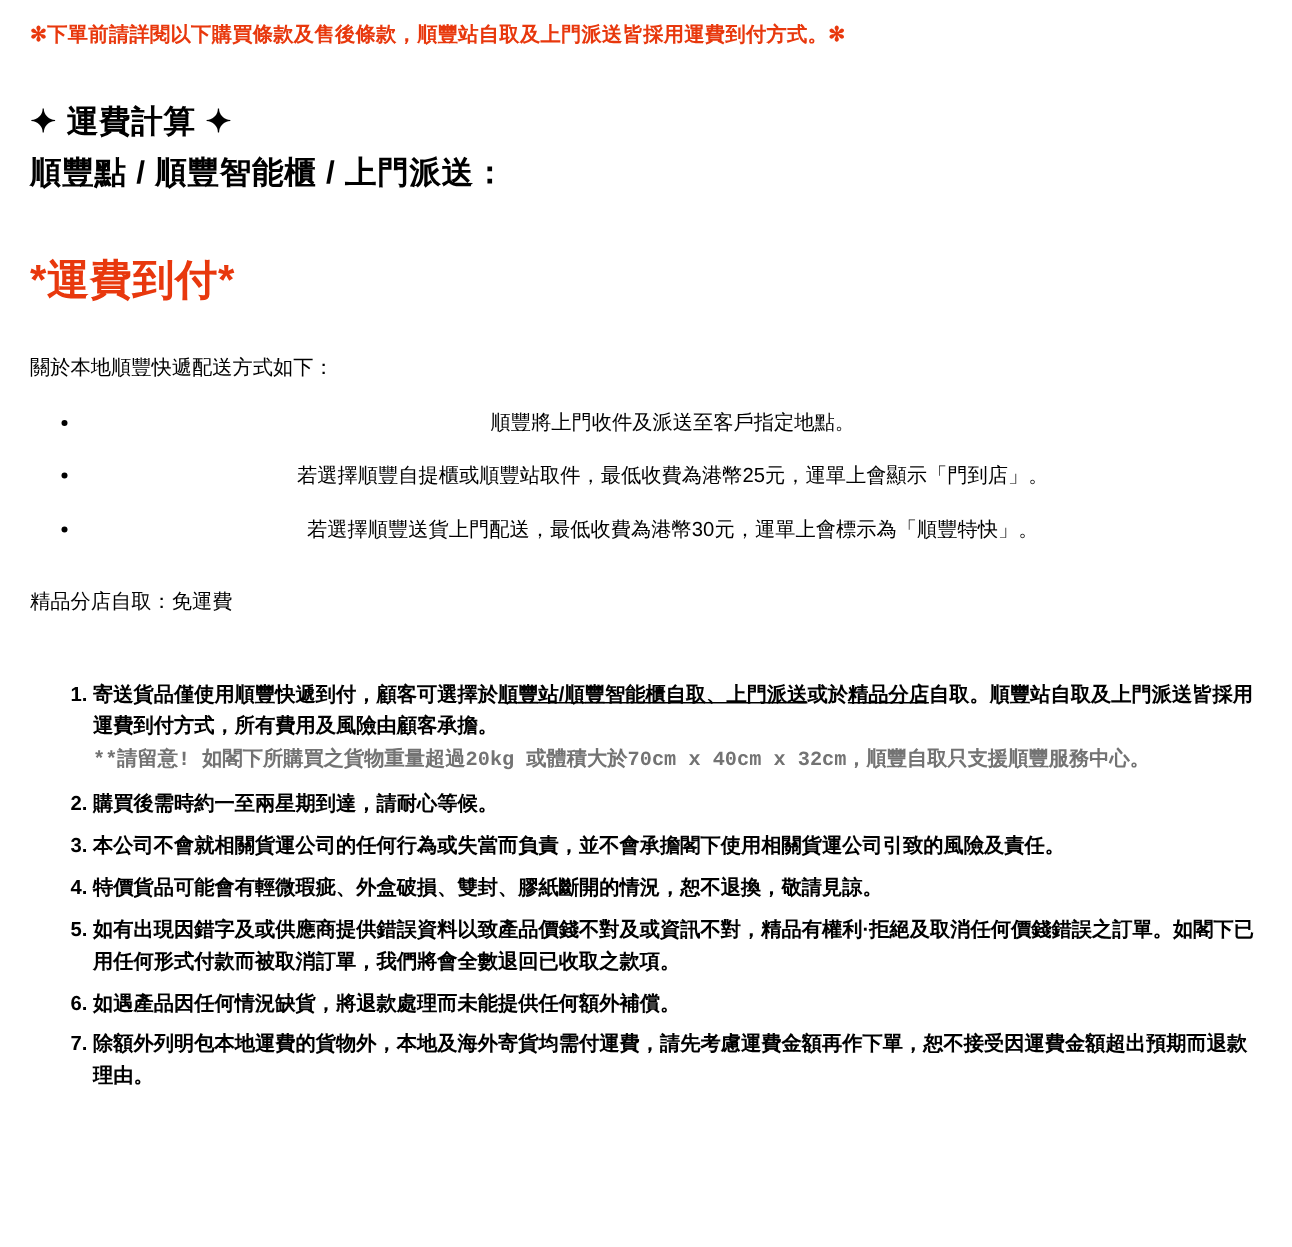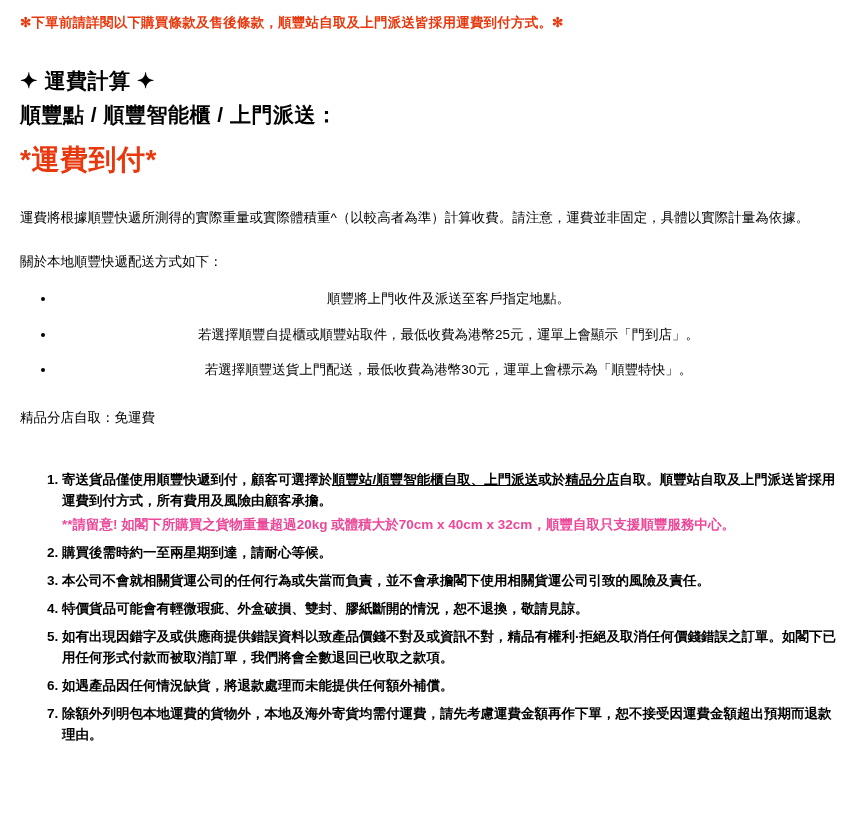--- a/index.html
+++ b/index.html
@@ -28,21 +28,21 @@
   }
   .heading-1 {
     font-size: 21px;
     font-weight: bold;
     margin: 0 0 6px 0;
     letter-spacing: 0.5px;
   }
   .heading-2 {
     font-size: 21px;
     font-weight: bold;
-    margin: 0 0 12px 0;
+    margin: 0 0 39px 0;
     letter-spacing: 0.5px;
   }
   .big-red {
     color: #e8380d;
     font-size: 28px;
     font-weight: bold;
     margin: 0 0 28px 0;
     letter-spacing: 0.5px;
   }
   .para {
@@ -87,40 +87,40 @@
   ol.terms > li {
     font-size: 13.5px;
     line-height: 1.55;
     margin-bottom: 7px;
     font-weight: bold;
   }
   ol.terms > li .body {
     font-weight: bold;
   }
   .warn {
-    color: #ec4899;
+    color: #737373;
     font-weight: bold;
     display: block;
     margin-top: 3px;
+    font-family: Liberation Mono, monospace;
   }
   u { text-decoration: underline; }
 </style>
 </head>
 <body>
 
 <div class="page">
 
   <p class="notice">✻下單前請詳閱以下購買條款及售後條款，順豐站自取及上門派送皆採用運費到付方式。✻</p>
 
   <h1 class="heading-1">✦ 運費計算 ✦</h1>
   <h2 class="heading-2">順豐點 / 順豐智能櫃 / 上門派送：</h2>
 
   <p class="big-red">*運費到付*</p>
 
-  <p class="para">運費將根據順豐快遞所測得的實際重量或實際體積重^（以較高者為準）計算收費。請注意，運費並非固定，具體以實際計量為依據。</p>
   <p class="para tight">關於本地順豐快遞配送方式如下：</p>
 
   <ul class="bullets">
     <li>順豐將上門收件及派送至客戶指定地點。</li>
     <li>若選擇順豐自提櫃或順豐站取件，最低收費為港幣25元，運單上會顯示「門到店」。</li>
     <li>若選擇順豐送貨上門配送，最低收費為港幣30元，運單上會標示為「順豐特快」。</li>
   </ul>
 
 
   <p class="pickup-line">精品分店自取：免運費</p>

